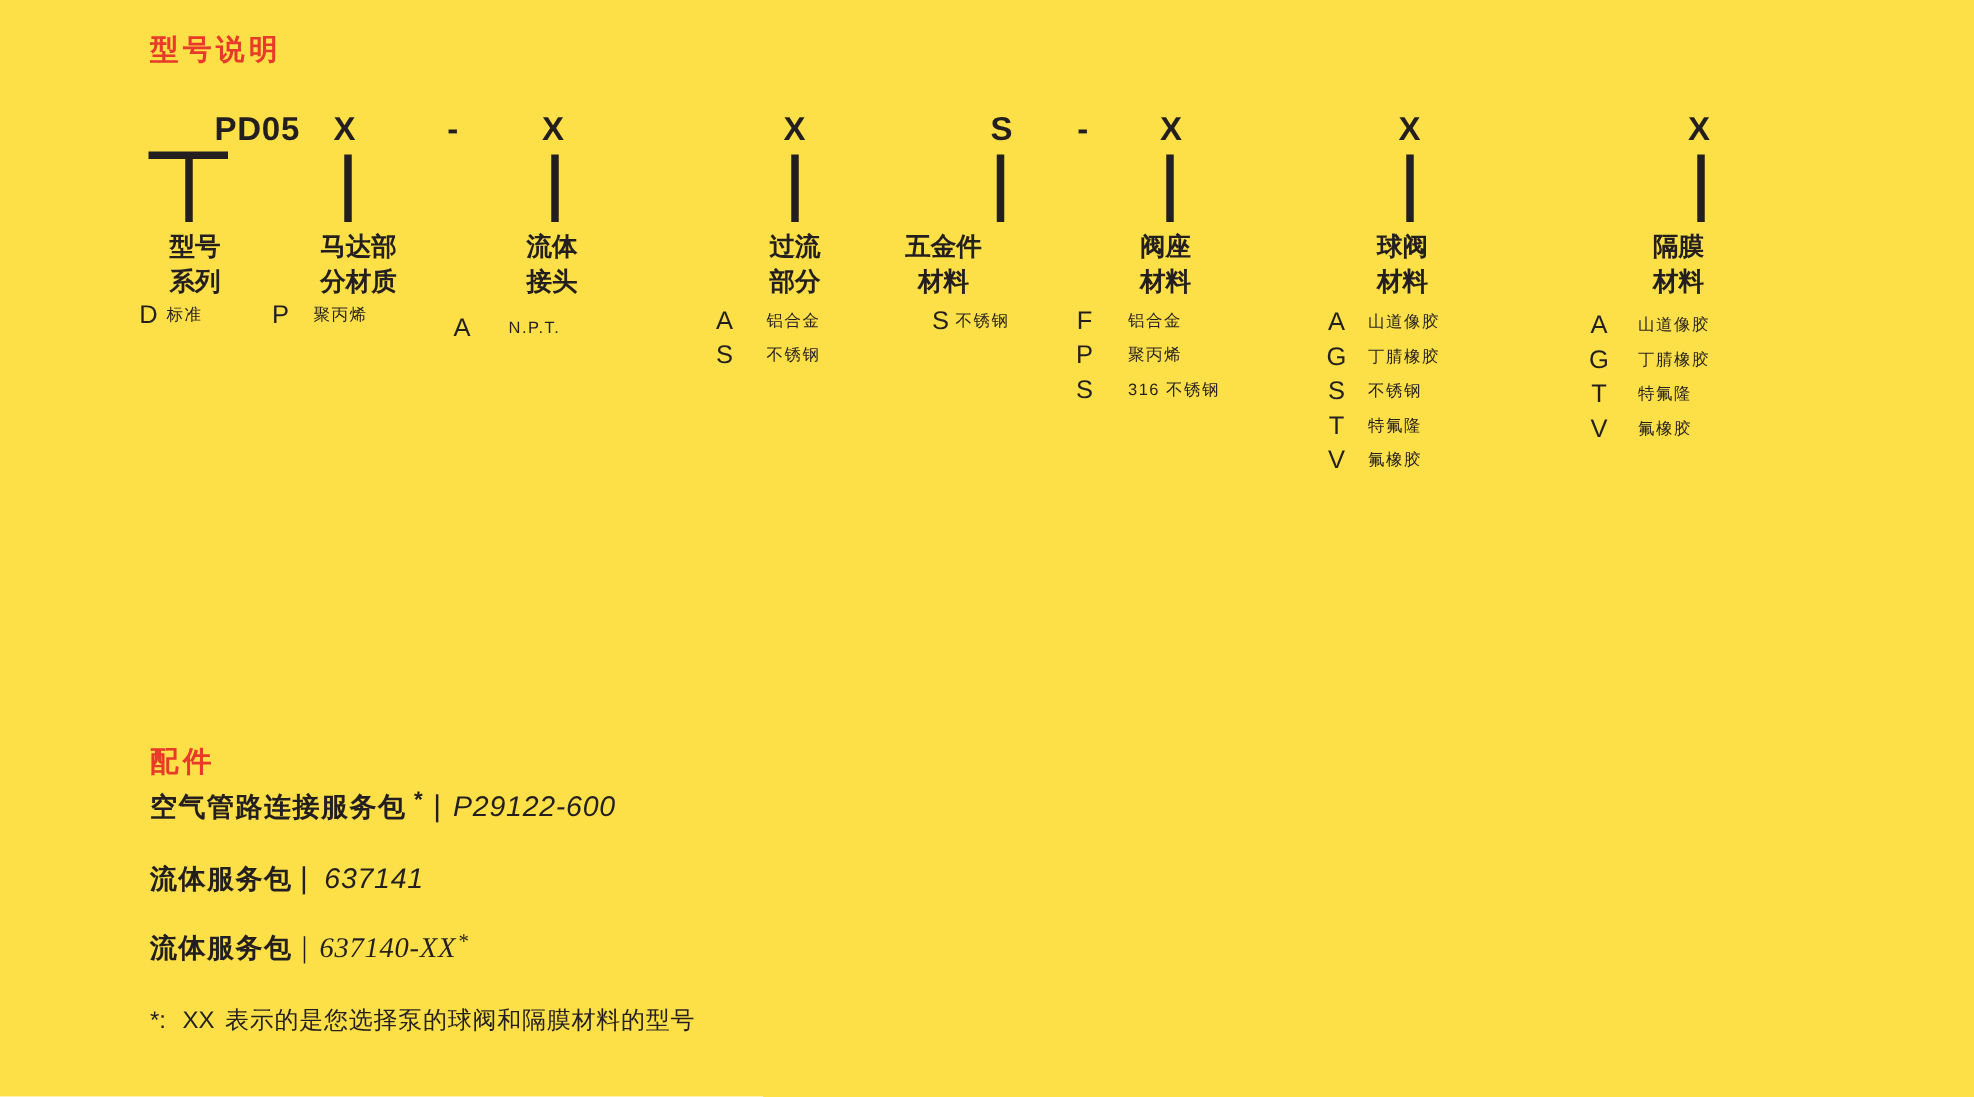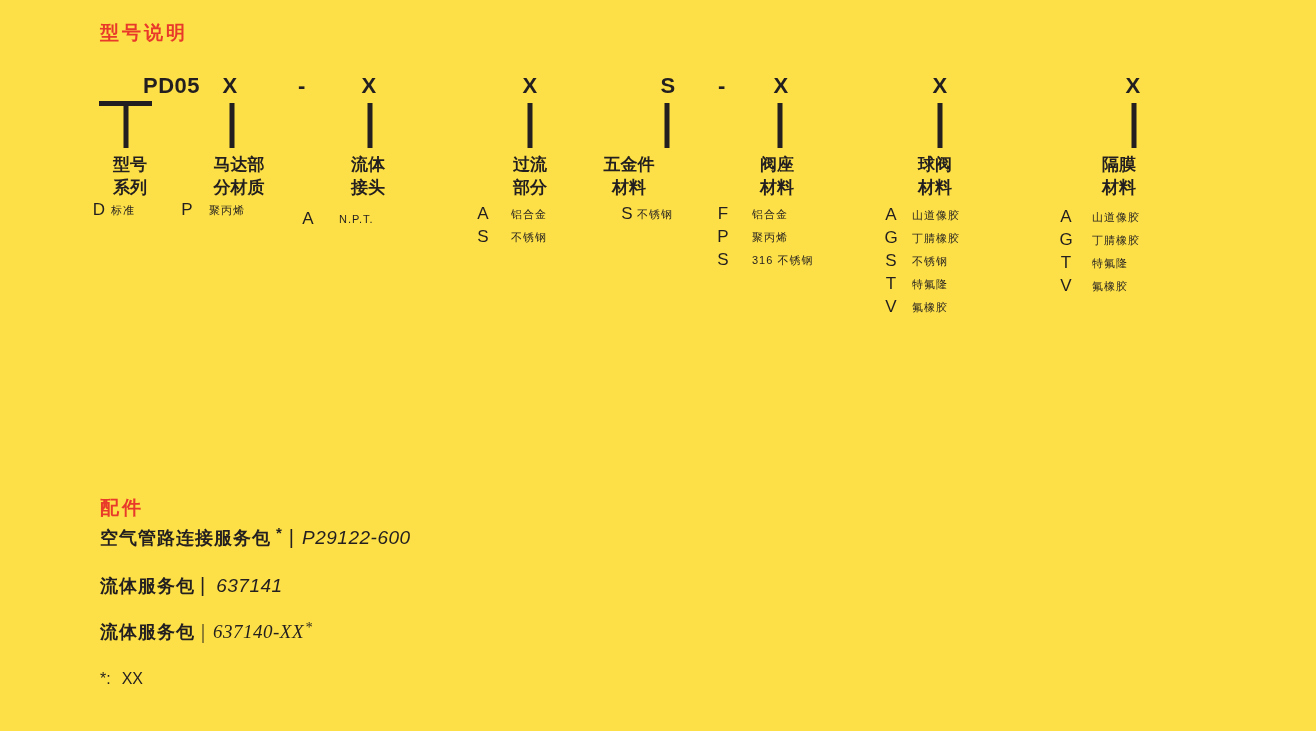--- a/index.html
+++ b/index.html
@@ -177,15 +177,16 @@
   <div class="acc-line" style="top:620px;font-family:Liberation Serif, serif;">
     <span class="acc-name">流体服务包</span>
     <span class="acc-pipe" style="margin-left:6px;">|</span>
     <span class="acc-num">637140-XX</span>
     <span class="acc-num-star">*</span>
   </div>
 
   <div class="footnote">
     <span class="fn-marker">*:</span>
     <span class="fn-code">XX</span>
+    <span class="fn-text">表示的是您选择泵的球阀和隔膜材料的型号</span>
   </div>
 
 </div>
 
 </body></html>

